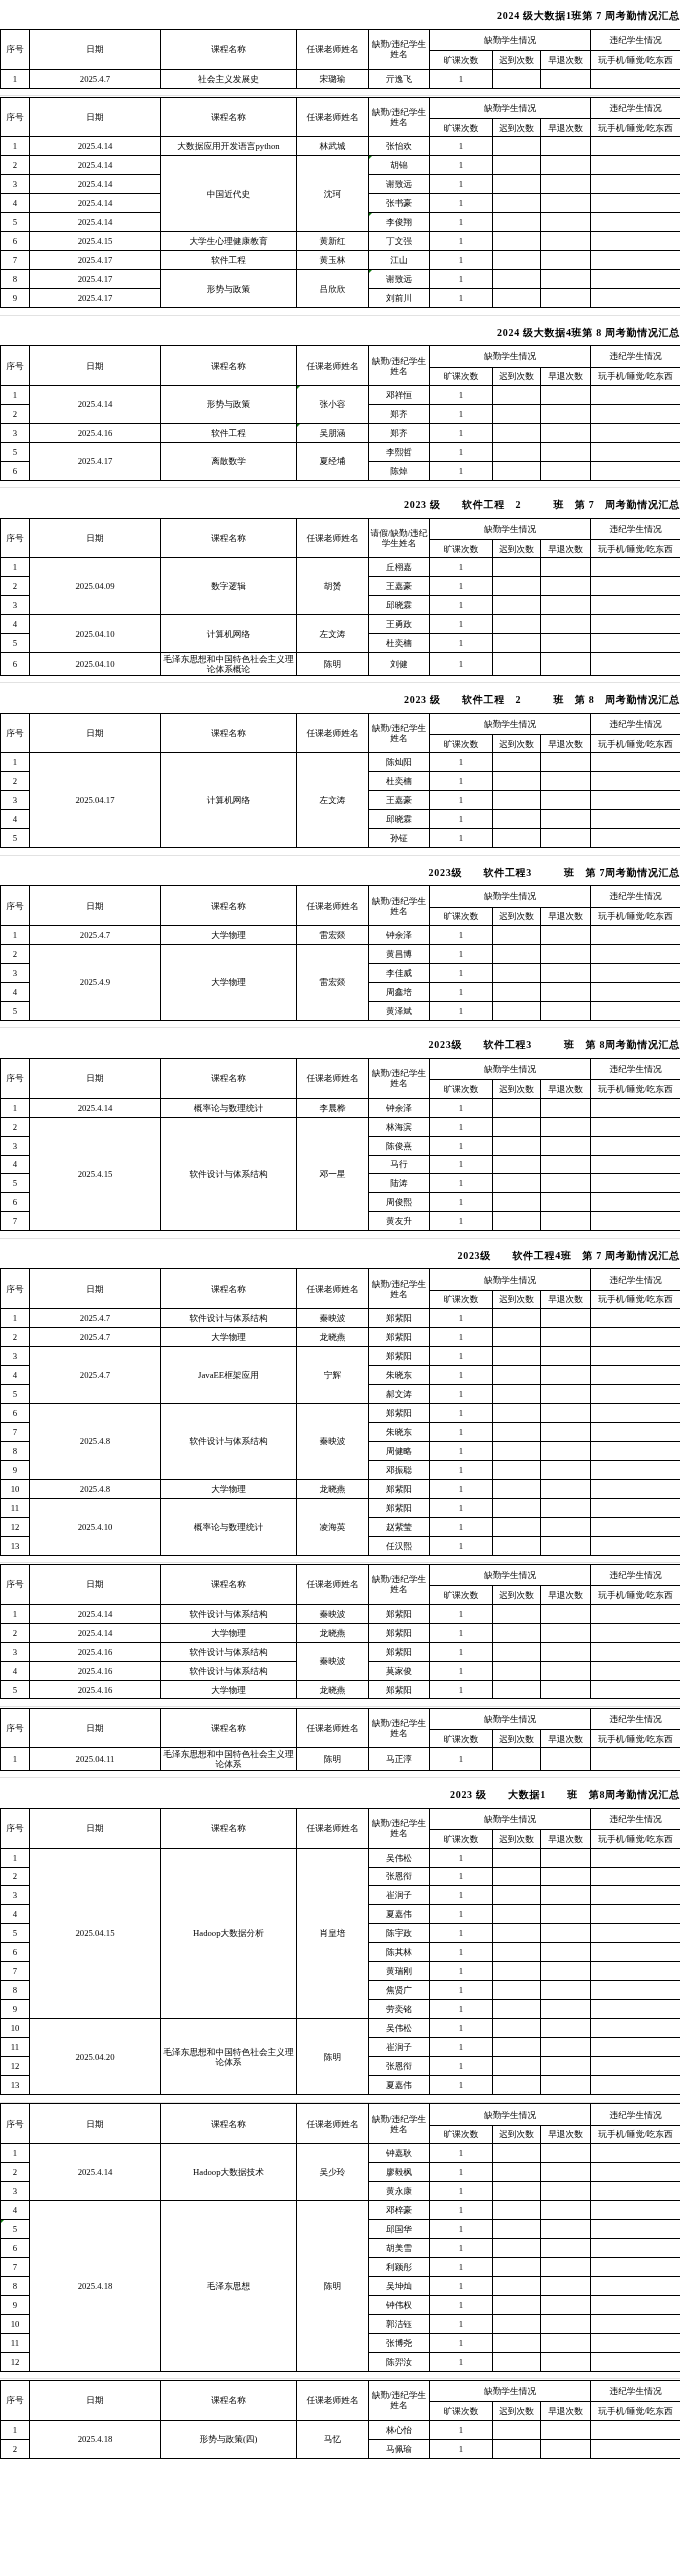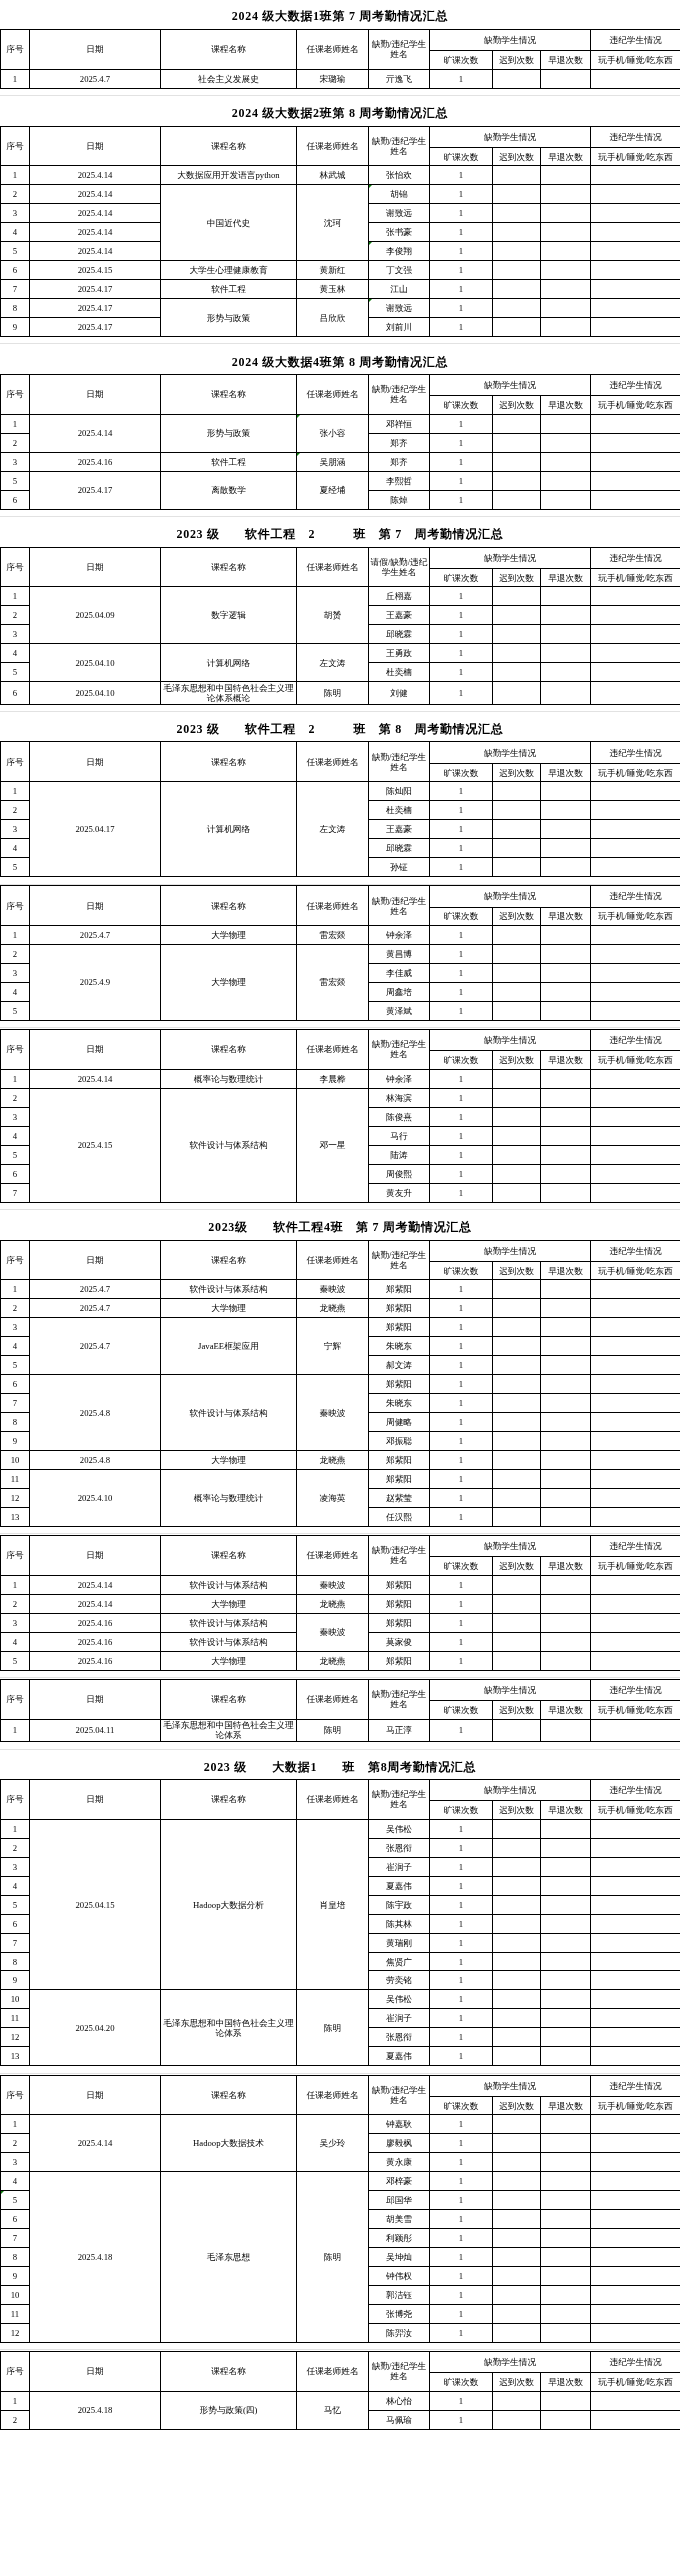--- a/index.html
+++ b/index.html
@@ -1,19 +1,19 @@
 <!DOCTYPE html>
 <html style="font-size:11.5px"><head>
 <meta charset="utf-8">
 <style>
   html,body{margin:0;padding:0;background:#ffffff;}
   body{width:680px;font-family:"Liberation Serif","DejaVu Serif",serif;color:#000;}
   .doc{width:680px;}
   .tbl-title{
-    text-align:center;font-weight:bold;font-size:12px;line-height:14.4px;
+    text-align:right;font-weight:bold;font-size:10px;line-height:14.4px;
     padding:9.4px 0 5px 0;letter-spacing:0.7px;white-space:pre;
   }
   table.att{border-collapse:collapse;table-layout:fixed;width:680px;border:1.4px solid #000;}
   table.att th, table.att td{
     border:0.7px solid #000;text-align:center;vertical-align:middle;
     font-size:8.7px;line-height:10px;padding:0.7px 1.4px;overflow:hidden;
     font-weight:normal;position:relative;
   }
   table.att thead th{height:19px;}
   table.att thead tr.sub th{height:16px;}
@@ -66,21 +66,20 @@
           <td rowspan="1">宋璐瑜</td>
           <td>亓逸飞</td>
           <td>1</td>
           <td></td>
           <td></td>
           <td></td>
         </tr>
       </tbody>
     </table>
     <div class="gap-row"></div>
-    <div class="tbl-title">2024 级大数据2班第 8 周考勤情况汇总</div>
     <table class="att">
       <colgroup>
         <col style="width: 29px;">
         <col style="width: 131px;">
         <col style="width: 136px;">
         <col style="width: 72px;">
         <col style="width: 61px;">
         <col style="width: 63px;">
         <col style="width: 48px;">
         <col style="width: 50px;">
@@ -442,20 +441,21 @@
           <td>5</td>
           <td>孙钲</td>
           <td>1</td>
           <td></td>
           <td></td>
           <td></td>
         </tr>
       </tbody>
     </table>
     <div class="gap-row"></div>
+    <div class="tbl-title">2023级　　软件工程3　　　班　第 7周考勤情况汇总</div>
     <table class="att">
       <colgroup>
         <col style="width: 29px;">
         <col style="width: 131px;">
         <col style="width: 136px;">
         <col style="width: 72px;">
         <col style="width: 61px;">
         <col style="width: 63px;">
         <col style="width: 48px;">
         <col style="width: 50px;">
@@ -521,20 +521,21 @@
           <td>5</td>
           <td>黄泽斌</td>
           <td>1</td>
           <td></td>
           <td></td>
           <td></td>
         </tr>
       </tbody>
     </table>
     <div class="gap-row"></div>
+    <div class="tbl-title">2023级　　软件工程3　　　班　第 8周考勤情况汇总</div>
     <table class="att">
       <colgroup>
         <col style="width: 29px;">
         <col style="width: 131px;">
         <col style="width: 136px;">
         <col style="width: 72px;">
         <col style="width: 61px;">
         <col style="width: 63px;">
         <col style="width: 48px;">
         <col style="width: 50px;">

